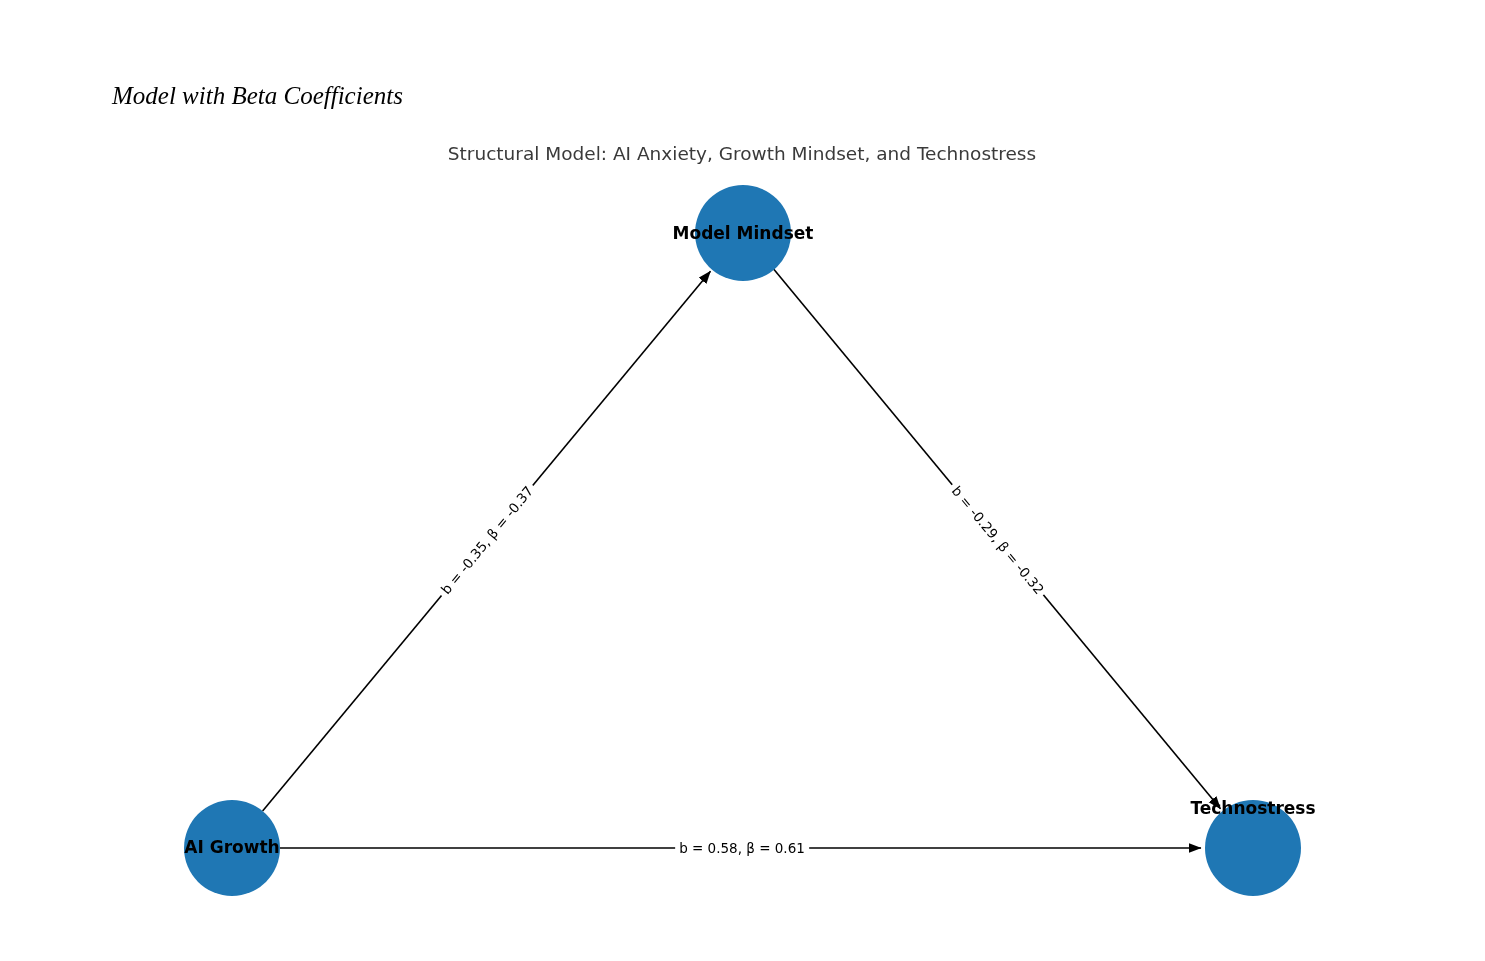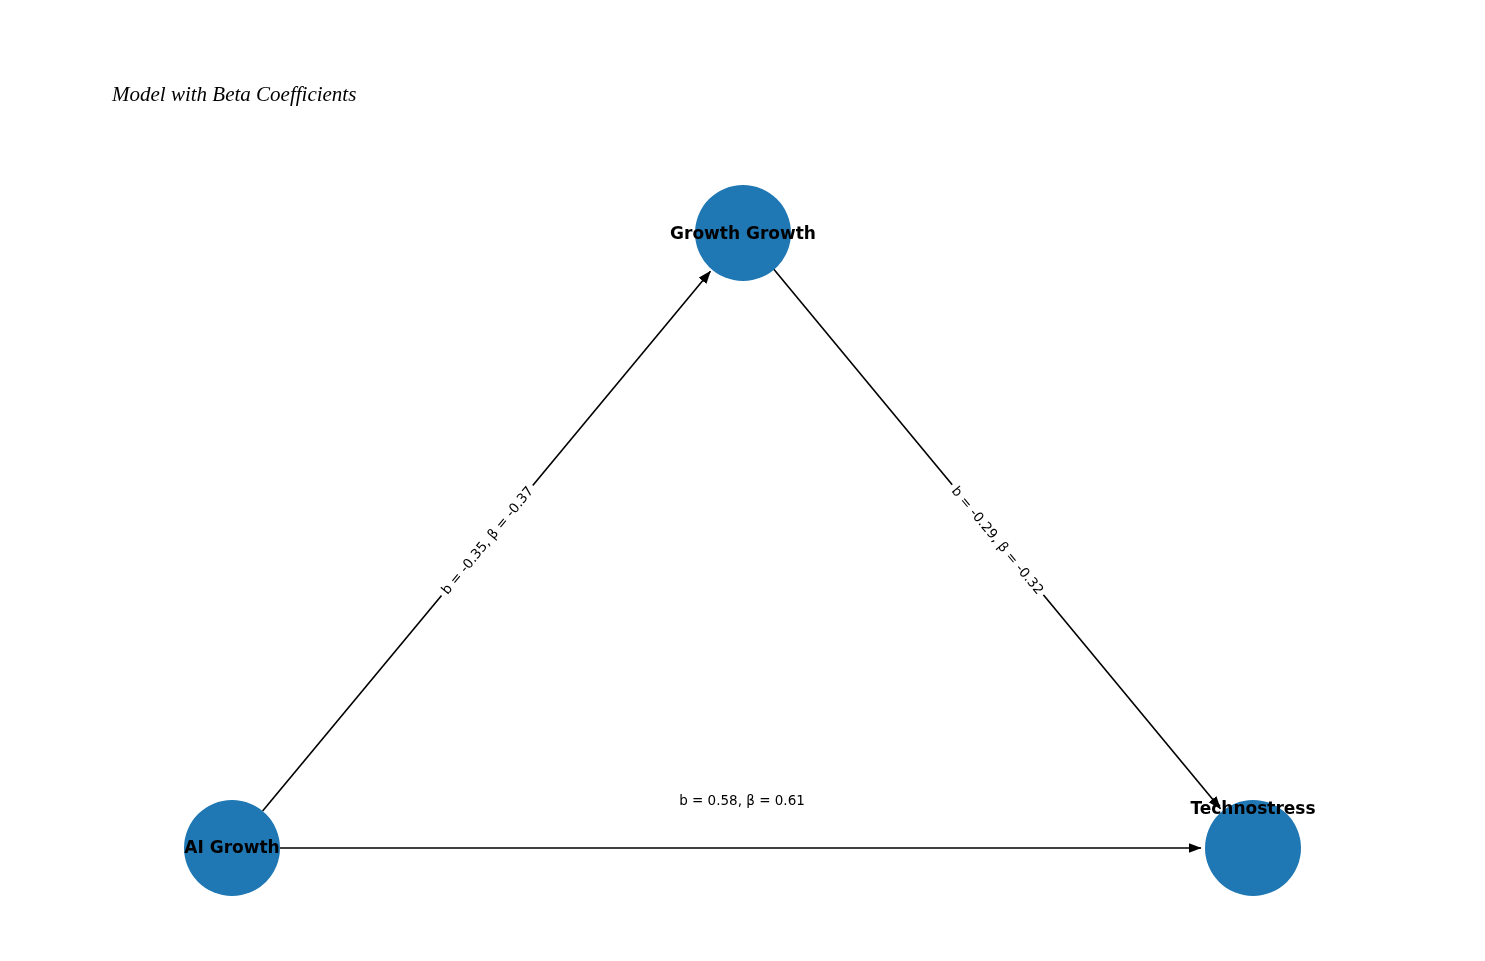--- a/index.html
+++ b/index.html
@@ -14,21 +14,21 @@
     background: #ffffff;
     overflow: hidden;
     font-family: "DejaVu Sans", sans-serif;
   }
   .page-heading {
     position: absolute;
     left: 112px;
     top: 82px;
     font-family: "Liberation Serif", "DejaVu Serif", serif;
     font-style: italic;
-    font-size: 21px;
+    font-size: 25px;
     color: #000000;
     white-space: nowrap;
   }
   .chart-title {
     position: absolute;
     left: 742px;
     top: 153px;
     transform: translate(-50%, -50%);
     font-size: 18.5px;
     color: #3a3a3a;
@@ -60,31 +60,32 @@
   }
   .edge-label.e1 {
     left: 487px; top: 540px;
     transform: translate(-50%, -50%) rotate(-50.3deg);
   }
   .edge-label.e2 {
     left: 998px; top: 540px;
     transform: translate(-50%, -50%) rotate(50.3deg);
   }
   .edge-label.e3 {
-    left: 742px; top: 800px;
+    left: 742px; top: 848px;
     transform: translate(-50%, -50%);
   }
 </style>
 </head>
 <body>
 
 <div class="stage">
 
   <div class="page-heading">Model with Beta Coefficients</div>
 
+  <div class="chart-title">Structural Model: AI Anxiety, Growth Mindset, and Technostress</div>
 
   <svg class="diagram-svg" width="1485" height="961" viewBox="0 0 1485 961">
     <defs>
       <marker id="arrowhead" markerUnits="userSpaceOnUse" markerWidth="16" markerHeight="12" refX="12.5" refY="5" orient="auto">
         <path d="M0,0 L13,5 L0,10 z" fill="#000000"></path>
       </marker>
     </defs>
 
     <line x1="262.6" y1="811.1" x2="710.5" y2="271.2" stroke-width="1.6" marker-end="url(#arrowhead)" stroke="#000000"></line>
 
@@ -98,19 +99,19 @@
 
     <circle cx="1253" cy="848" r="48" fill="#1f77b4"></circle>
   </svg>
 
   <div class="edge-label e1">b = -0.35, β = -0.37</div>
 
   <div class="edge-label e2">b = -0.29, β = -0.32</div>
 
   <div class="edge-label e3">b = 0.58, β = 0.61</div>
 
-  <div class="node-label gm">Growth Growth</div>
+  <div class="node-label gm">Model Mindset</div>
 
   <div class="node-label ai">AI Growth</div>
 
   <div class="node-label ts">Technostress</div>
 
 </div>
 
 </body></html>

